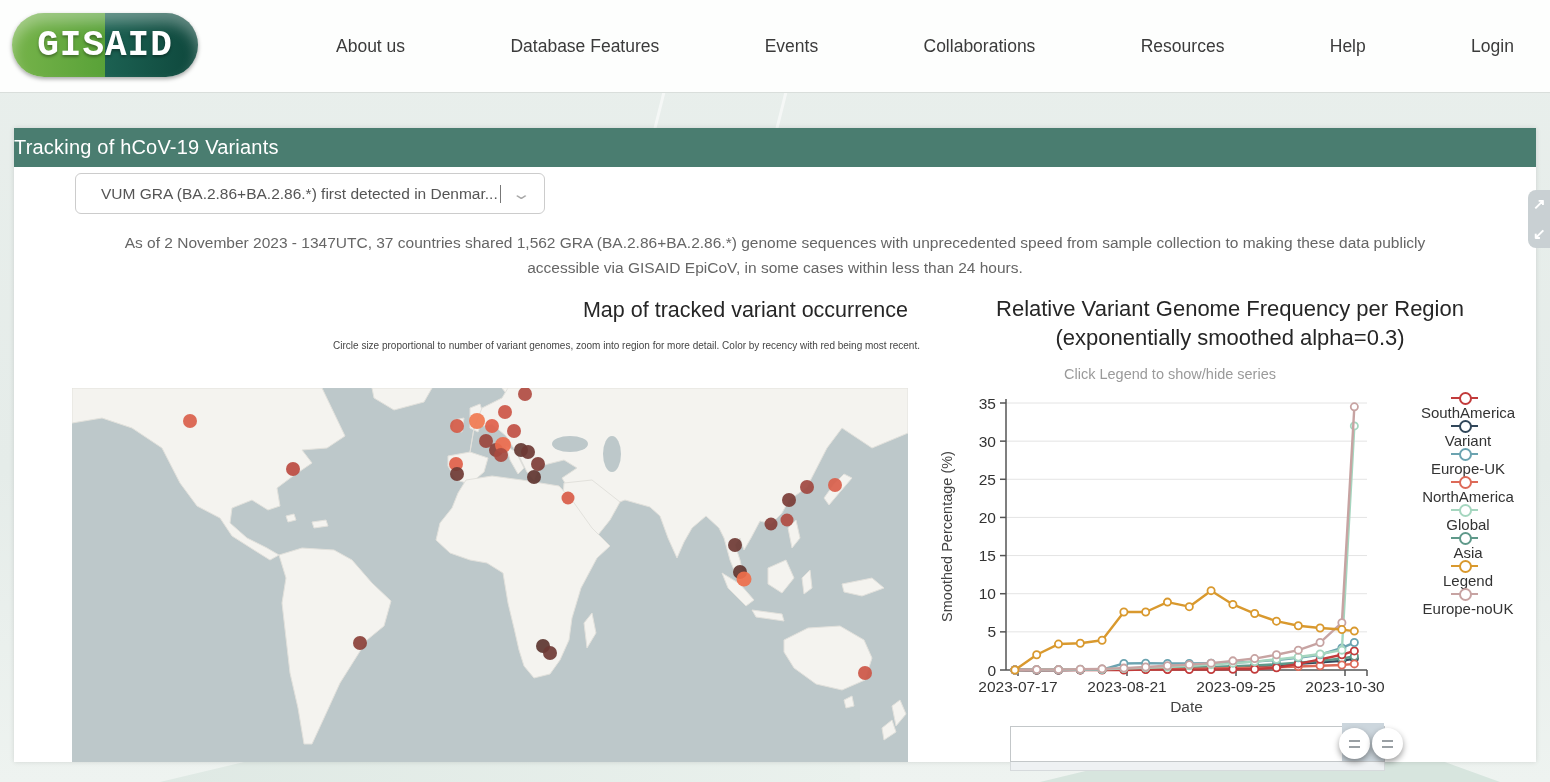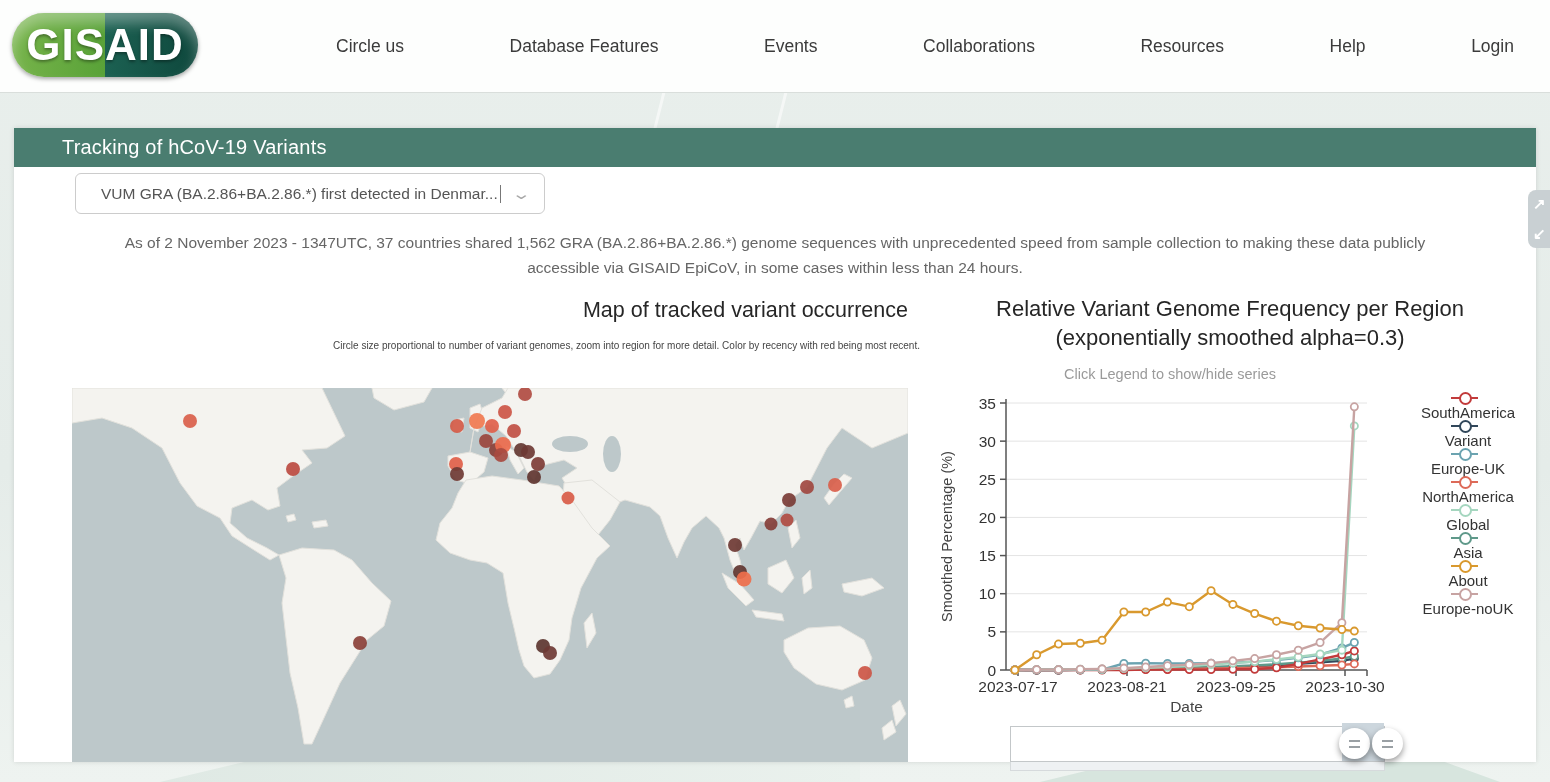--- a/index.html
+++ b/index.html
@@ -10,27 +10,27 @@
   }
   
   .bg-streak{position:absolute;background:rgba(255,255,255,.55);width:3px;height:160px;top:-10px;pointer-events:none;}
   .bg-poly{position:absolute;pointer-events:none;}
   
   .header{position:absolute;left:0;top:0;width:1550px;height:92px;background:#fdfefd;border-bottom:1px solid #d9dedb;z-index:5;}
   .logo{position:absolute;left:12px;top:13px;width:186px;height:64px;border-radius:32px;
     background:linear-gradient(90deg,#76b34a 0%,#59a238 49.9%,#1c6152 50.1%,#0e473c 100%);
     box-shadow:0 2px 4px rgba(0,0,0,.35), inset 0 10px 14px rgba(255,255,255,.35);
     display:flex;align-items:center;justify-content:center;cursor:pointer;}
-  .logo span{color:#fff;font-size:44px;font-weight:bold;letter-spacing:1px;text-shadow:0 2px 3px rgba(0,0,0,.35);}
+  .logo span{color:#fff;font-size:36px;font-weight:bold;letter-spacing:1px;text-shadow:0 2px 3px rgba(0,0,0,.35);font-family:Liberation Mono, monospace;}
   .nav{position:absolute;left:330px;right:30px;top:0;height:92px;display:flex;align-items:center;justify-content:space-between;}
   .nav-item{font-size:17.5px;color:#3b3b3b;padding:10px 6px;cursor:pointer;white-space:nowrap;}
   
   .panel{position:absolute;left:14px;top:128px;width:1522px;height:634px;background:#ffffff;box-shadow:0 0 5px rgba(0,0,0,.12);z-index:3;}
   .titlebar{height:39px;background:#4a7d70;color:#ffffff;display:flex;align-items:center;}
-  .titlebar span{margin-left:48px;font-size:20px;letter-spacing:.2px;}
+  .titlebar span{font-size:20px;letter-spacing:.2px;}
   .variant-select{position:absolute;left:61px;top:45px;width:470px;height:41px;border:1px solid #cccccc;border-radius:6px;
      display:flex;align-items:center;background:#fff;cursor:pointer;box-sizing:border-box;}
   .variant-select .val{margin-left:25px;font-size:15.5px;color:#555;white-space:nowrap;overflow:hidden;}
   .variant-select .caret{width:1px;height:18px;background:#777;margin-left:2px;}
   .variant-select .chev{margin-left:auto;margin-right:16px;color:#a8a8a8;font-size:15px;transform:scaleX(1.6);}
   .summary{position:absolute;left:100px;top:102px;width:1322px;text-align:center;font-size:15.5px;color:#666;line-height:25px;}
   
   .map-title{position:absolute;left:58px;top:170px;width:836px;text-align:right;font-size:21.5px;color:#262626;}
   .map-sub{position:absolute;left:50px;top:208px;width:856px;text-align:right;font-size:10px;color:#454545;line-height:19px;}
   .chart-title{position:absolute;left:916px;top:166px;width:600px;text-align:center;font-size:22px;color:#262626;line-height:29px;}
@@ -64,21 +64,21 @@
 <div class="bg-streak" style="left:668px;transform:rotate(14deg);"></div>
 <div class="bg-streak" style="left:790px;transform:rotate(14deg);"></div>
 <div class="bg-poly" style="left:160px;top:762px;width:700px;height:20px;background:linear-gradient(90deg,#dfe9e4,#eaf1ed);clip-path:polygon(0 100%,12% 0,100% 0,100% 100%);"></div>
 <div class="bg-poly" style="left:1040px;top:762px;width:460px;height:20px;background:#d7e5de;clip-path:polygon(0 100%,18% 0,88% 0,100% 100%);"></div>
 
 <div class="header">
   <div class="logo">
       <span>GISAID</span>
     </div>
   <div class="nav" id="nav">
-      <div class="nav-item">Circle us</div>
+      <div class="nav-item">About us</div>
       <div class="nav-item">Database Features</div>
       <div class="nav-item">Events</div>
       <div class="nav-item">Collaborations</div>
       <div class="nav-item">Resources</div>
       <div class="nav-item">Help</div>
       <div class="nav-item">Login</div>
     </div>
 </div>
 
 <div class="panel">
@@ -398,21 +398,21 @@
           <span class="line" style="background: rgb(95, 153, 138);"></span>
           <span class="dot" style="border-color: rgb(95, 153, 138);"></span>
         </span>
         <span class="legend-label">Asia</span>
       </div>
       <div class="legend-item">
         <span class="legend-marker">
           <span class="line" style="background: rgb(217, 153, 46);"></span>
           <span class="dot" style="border-color: rgb(217, 153, 46);"></span>
         </span>
-        <span class="legend-label">About</span>
+        <span class="legend-label">Legend</span>
       </div>
       <div class="legend-item">
         <span class="legend-marker">
           <span class="line" style="background: rgb(199, 163, 162);"></span>
           <span class="dot" style="border-color: rgb(199, 163, 162);"></span>
         </span>
         <span class="legend-label">Europe-noUK</span>
       </div>
     </div>
 

